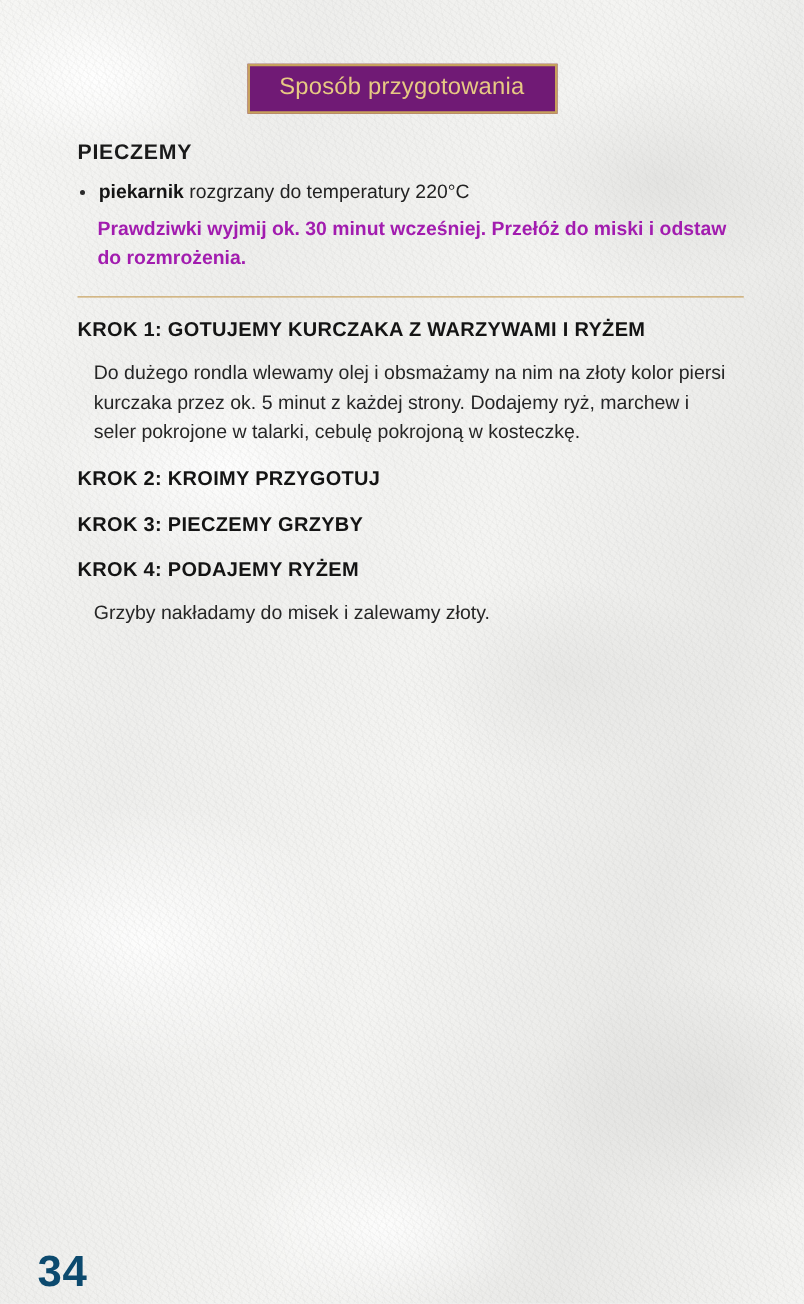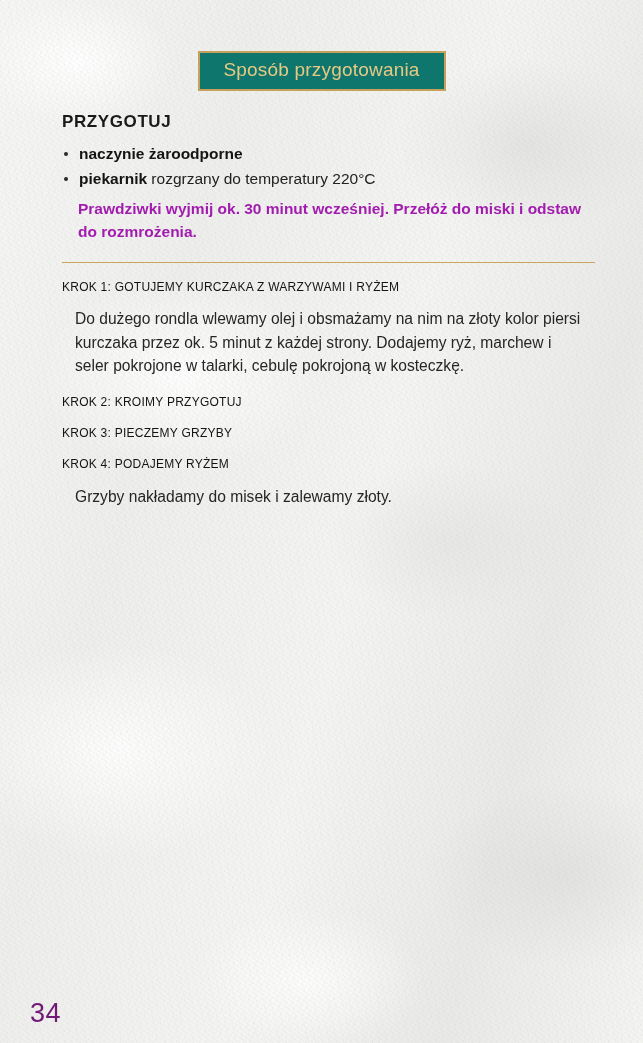--- a/index.html
+++ b/index.html
@@ -53,21 +53,21 @@
   .badge-wrap {
     position: absolute;
     top: 51px;
     left: 0;
     width: 643px;
     display: flex;
     justify-content: center;
   }
   .badge {
     box-sizing: border-box;
-    background: #0f766e;
+    background: #701a75;
     border: 2px solid #c7a15c;
     padding: 7px 22px 9px 22px;
     min-width: 248px;
     text-align: center;
   }
   .badge-text {
     color: #e7c983;
     font-size: 19px;
     letter-spacing: 0.2px;
     line-height: 1;
@@ -129,22 +129,22 @@
     border-top: 1.6px solid #c9a463;
     margin: 18px 0 0 0;
     width: 533px;
   }
 
   
   .step {
     margin-top: 17px;
   }
   .step-head {
-    font-size: 12px;
-    font-weight: normal;
+    font-size: 16px;
+    font-weight: bold;
     color: #141414;
     letter-spacing: 0.25px;
     line-height: 1.2;
     margin: 0 0 2px 0;
     white-space: nowrap;
   }
   .step-para {
     font-size: 15.6px;
     color: #262626;
     line-height: 1.5;
@@ -152,46 +152,45 @@
   }
   .step-para + .step-para {
     margin-top: 20px;
   }
 
   
   .page-num {
     position: absolute;
     left: 30px;
     top: 998px;
-    font-size: 27px;
-    font-weight: normal;
-    color: #701a75;
+    font-size: 35px;
+    font-weight: bold;
+    color: #0c4a6e;
     letter-spacing: 0.5px;
   }
 </style>
 </head>
 <body>
 
 <div id="page"></div>
 <div id="grain"></div>
 
 <div id="content">
 
   <div class="badge-wrap">
     <div class="badge">
       <span class="badge-text">Sposób przygotowania</span>
     </div>
   </div>
 
   <div class="body-col">
 
-    <h2 class="sec-title">PRZYGOTUJ</h2>
+    <h2 class="sec-title">PIECZEMY</h2>
 
     <ul class="prep-list">
-      <li><b>naczynie żaroodporne</b><span></span></li>
       <li><b>piekarnik</b><span> rozgrzany do temperatury 220°C</span></li>
     </ul>
 
     <p class="note">Prawdziwki wyjmij ok. 30 minut wcześniej. Przełóż do miski i odstaw do rozmrożenia.</p>
 
     <hr class="divider">
 
     <div class="step">
       <h3 class="step-head">KROK 1: GOTUJEMY KURCZAKA Z WARZYWAMI I RYŻEM</h3>
       <p class="step-para">Do dużego rondla wlewamy olej i obsmażamy na nim na złoty kolor piersi kurczaka przez ok. 5 minut z każdej strony. Dodajemy ryż, marchew i seler pokrojone w talarki, cebulę pokrojoną w kosteczkę.</p>

